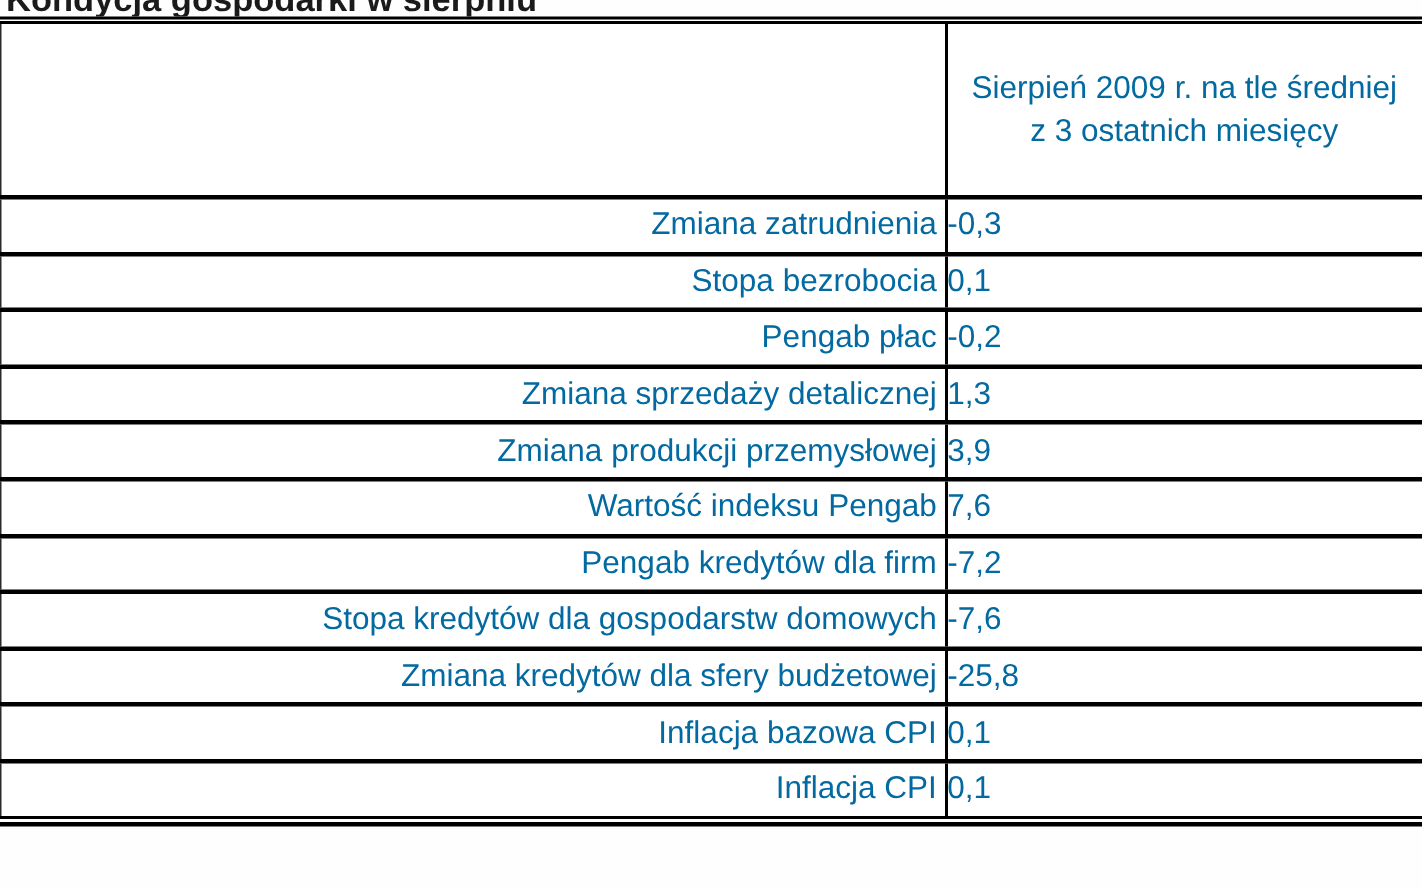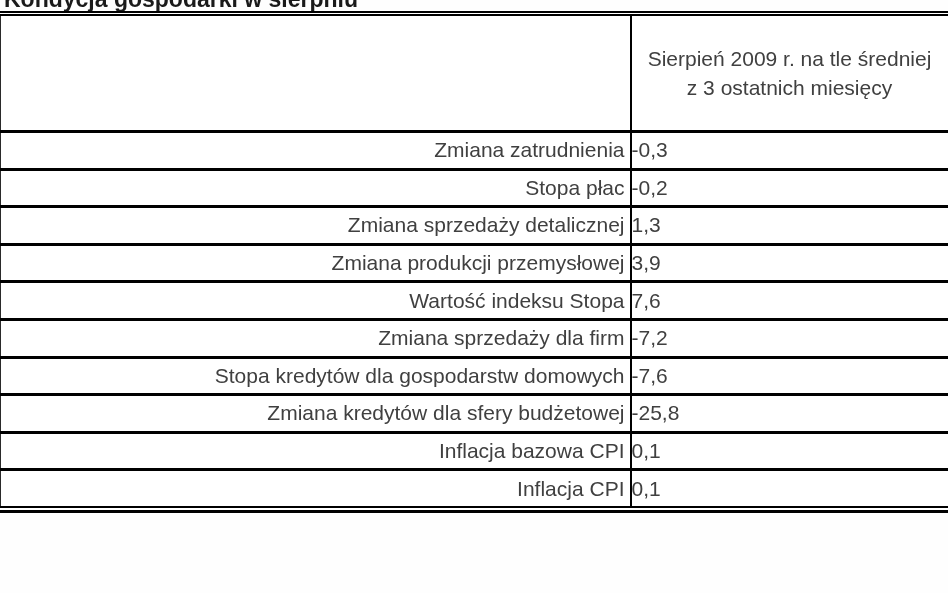--- a/index.html
+++ b/index.html
@@ -41,21 +41,21 @@
     border-left: 1px solid #2a2a2a;
     border-right: 2px solid #000;
     background: #fff;
   }
   col.c-label { width: 630px; }
   col.c-value { width: 318px; }
   .data-table th, .data-table td {
     padding: 0;
     font-weight: normal;
     font-size: 21px;
-    color: #404040;
+    color: #0369a1;
     vertical-align: middle;
     overflow: hidden;
   }
   .header-row th {
     height: 114px;
     border-bottom: 3px solid #000;
   }
   .header-row .value-head {
     border-left: 2px solid #000;
     text-align: center;
@@ -105,37 +105,41 @@
         <th class="label-head"></th>
         <th class="value-head">Sierpień 2009 r. na tle średniej z 3 ostatnich miesięcy</th>
       </tr>
     </thead>
     <tbody>
         <tr>
           <td class="label-cell">Zmiana zatrudnienia</td>
           <td class="value-cell">-0,3</td>
         </tr>
         <tr>
-          <td class="label-cell">Stopa płac</td>
+          <td class="label-cell">Stopa bezrobocia</td>
+          <td class="value-cell">0,1</td>
+        </tr>
+        <tr>
+          <td class="label-cell">Pengab płac</td>
           <td class="value-cell">-0,2</td>
         </tr>
         <tr>
           <td class="label-cell">Zmiana sprzedaży detalicznej</td>
           <td class="value-cell">1,3</td>
         </tr>
         <tr>
           <td class="label-cell">Zmiana produkcji przemysłowej</td>
           <td class="value-cell">3,9</td>
         </tr>
         <tr>
-          <td class="label-cell">Wartość indeksu Stopa</td>
+          <td class="label-cell">Wartość indeksu Pengab</td>
           <td class="value-cell">7,6</td>
         </tr>
         <tr>
-          <td class="label-cell">Zmiana sprzedaży dla firm</td>
+          <td class="label-cell">Pengab kredytów dla firm</td>
           <td class="value-cell">-7,2</td>
         </tr>
         <tr>
           <td class="label-cell">Stopa kredytów dla gospodarstw domowych</td>
           <td class="value-cell">-7,6</td>
         </tr>
         <tr>
           <td class="label-cell">Zmiana kredytów dla sfery budżetowej</td>
           <td class="value-cell">-25,8</td>
         </tr>

